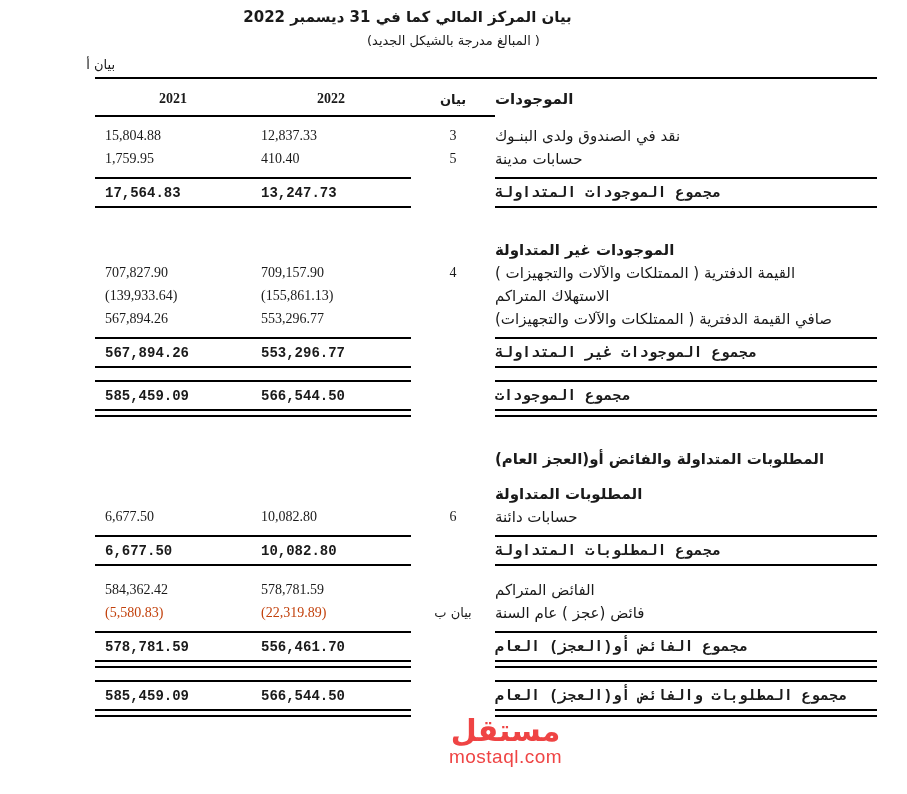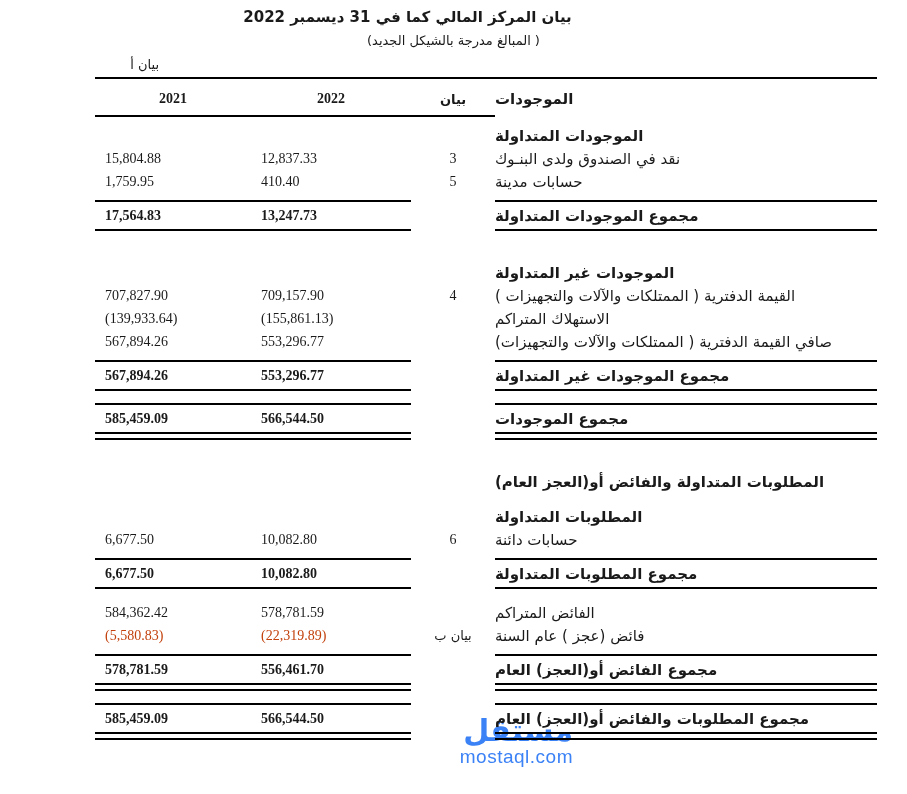--- a/index.html
+++ b/index.html
@@ -21,24 +21,25 @@
   .page {
     position: relative;
     width: 907px;
     height: 794px;
     box-sizing: border-box;
   }
 
   
   .watermark {
     position: absolute;
-    left: 398px;
+    left: 418px;
     top: 716px;
     width: 175px;
-    color: #3b82f6;
+    text-align: center;
+    color: #ef4444;
     user-select: none;
     pointer-events: none;
     z-index: 0;
     line-height: 1.0;
   }
   .watermark .wm-ar {
     font-family: "DejaVu Sans", sans-serif;
     font-size: 30px;
     font-weight: 700;
     letter-spacing: 1px;
@@ -76,21 +77,21 @@
     font-size: 13px;
     font-weight: 400;
     direction: rtl;
     z-index: 2;
   }
 
   
   .stmt-ref {
     position: absolute;
     top: 57px;
-    right: 748px;
+    right: 792px;
     font-family: "DejaVu Sans", sans-serif;
     font-size: 13px;
     direction: rtl;
     z-index: 2;
   }
   .top-rule {
     position: absolute;
     left: 95px;
     top: 77px;
     width: 782px;
@@ -158,21 +159,21 @@
   tr.r-gap td    { height: 12px; }
   tr.r-gap-sm td { height: 7px; }
   tr.r-gap-lg td { height: 30px; }
 
   
   .bold { font-weight: 700; margin-top: 33px; }
   .neg  { color: #c2410c; }
 
   
   .rt  { border-top: 2.2px solid #000 !important; }
-  .rb  { border-bottom: 2.2px solid #000 !important; }
+  .rb  { border-bottom: 2.2px solid #000 !important; font-family: Liberation Mono, monospace; }
 
   
   tr.r-headrule td { height: 3px; }
   .hr-seg { border-bottom: 2.2px solid #000 !important; }
 
   
   .dbl-gap { height: 4px; }
 </style>
 </head>
 <body>
@@ -209,26 +210,20 @@
         <td></td>
         <td class="hr-seg" style="border-bottom-width:2.2px;"></td>
         <td class="hr-seg"></td>
         <td class="hr-seg"></td>
       </tr>
 
       <tr class="r-gap-sm">
           <td colspan="4"></td>
         </tr>
 
-      <tr class="r-sect">
-        <td class="cell-label bold">الموجودات المتداولة</td>
-        <td class="cell-note"></td>
-        <td class="cell-num"></td>
-        <td class="cell-num"></td>
-      </tr>
       <tr class="r-item">
         <td class="cell-label">نقد في الصندوق ولدى البنـوك</td>
         <td class="cell-note">3</td>
         <td class="cell-num">12,837.33</td>
         <td class="cell-num">15,804.88</td>
       </tr>
       <tr class="r-item">
         <td class="cell-label">حسابات مدينة</td>
         <td class="cell-note">5</td>
         <td class="cell-num">410.40</td>

